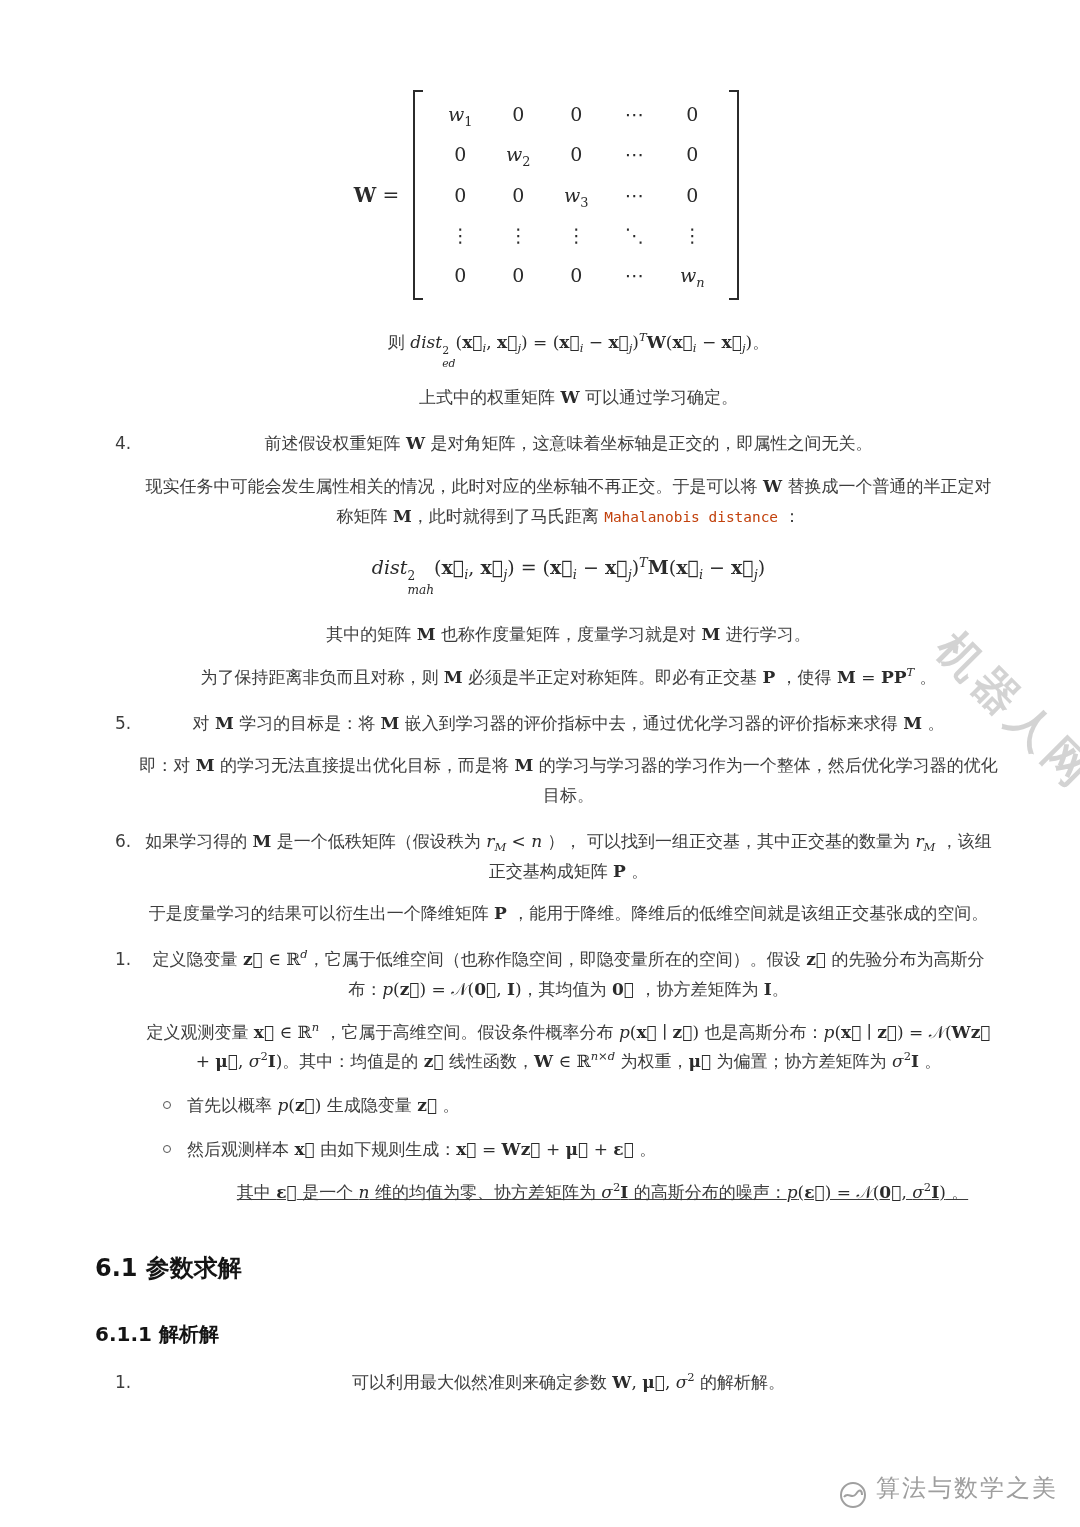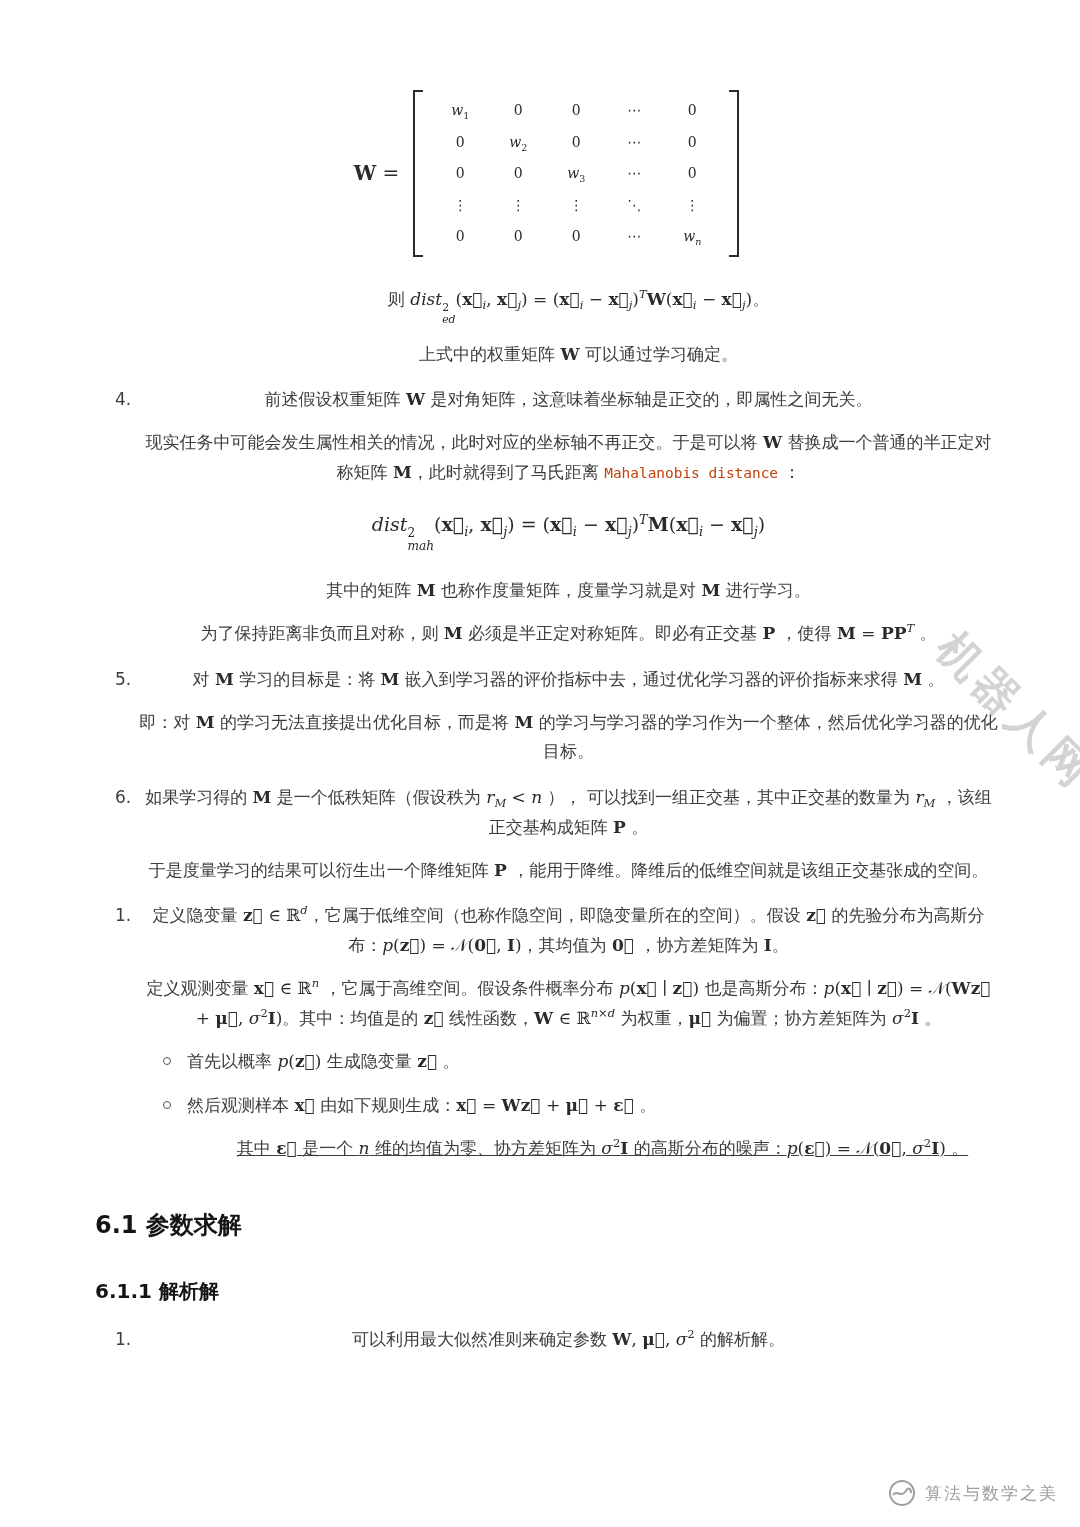--- a/index.html
+++ b/index.html
@@ -24,21 +24,21 @@
   code { font-family:"DejaVu Sans Mono","Liberation Mono",monospace; font-size:0.85em; color:#c2410c; letter-spacing:0; }
   .formula { text-align:center; font-size:19px; margin:20px 0 22px 0; }
 
   
   .matrix-block { display:flex; justify-content:center; align-items:center; padding-top:88px; margin-bottom:26px; }
   .mlhs { font-size:20px; margin-right:14px; }
   .bracket { align-self:stretch; width:10px; border:2px solid #2b2b2b; margin:2px 0; }
   .bl { border-right:none; }
   .br { border-left:none; }
   .mx { display:grid; grid-template-columns:repeat(5,58px); row-gap:7px; align-items:center; justify-items:center;
-        font-size:14px; padding:10px 8px; }
+        font-size:19px; padding:10px 8px; }
   .r { display:contents; }
 
   
   p { margin:13px 0;text-align:center; }
   .cont { margin-left:44px; }
   .list { margin-left:20px; }
   .item { position:relative; padding-left:24px; margin:16px 0; }
   .num { position:absolute; left:0; top:0; color:#3d3d3d; }
   .bullets { margin-left:20px; }
   .bullet { position:relative; padding-left:28px; margin:14px 0; }
@@ -52,22 +52,22 @@
   
   .side-watermark {
     position:absolute; right:-36px; top:672px; z-index:1;
     transform:rotate(45deg);
     font-size:44px; letter-spacing:6px; font-weight:700;
     color:rgba(175,175,175,0.55);
     white-space:nowrap; pointer-events:none;
   }
   .footer-brand {
     position:absolute; right:22px; bottom:18px; z-index:3;
-    display:flex; align-items:flex-start; gap:9px;
-    color:#9e9e9e; font-size:17px; letter-spacing:2px;
+    display:flex; align-items:flex-end; gap:9px;
+    color:#9e9e9e; font-size:24px; letter-spacing:2px;
   }
 </style>
 </head>
 <body>
 
 <div class="side-watermark">机器人网</div>
 
 <div class="page">
 
   <div class="matrix-block">

